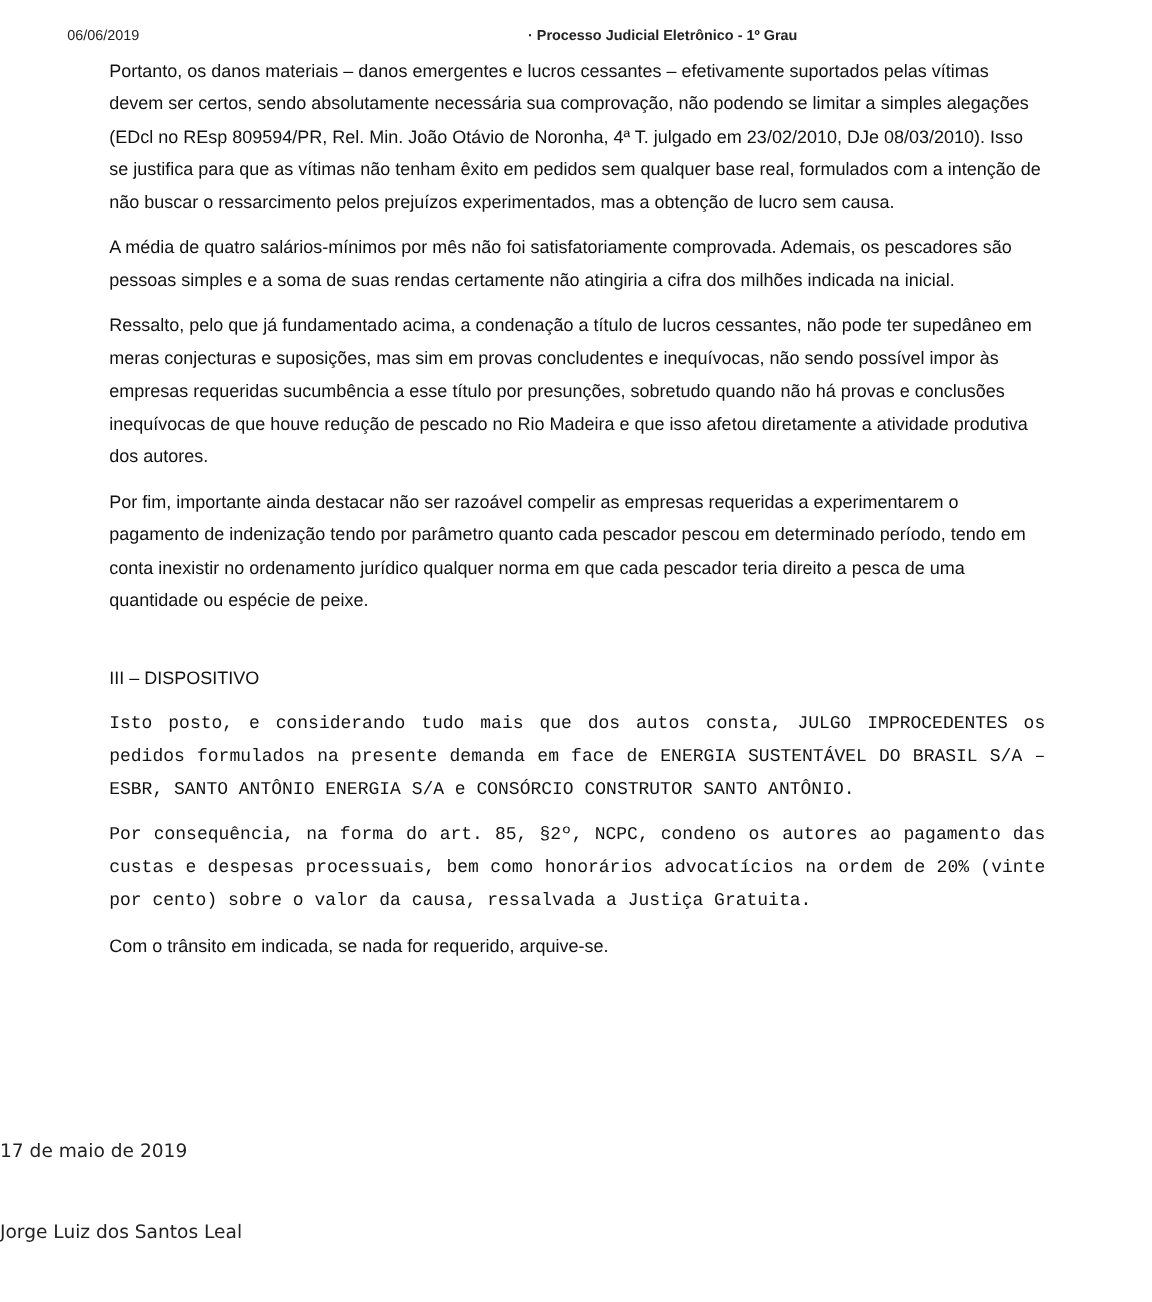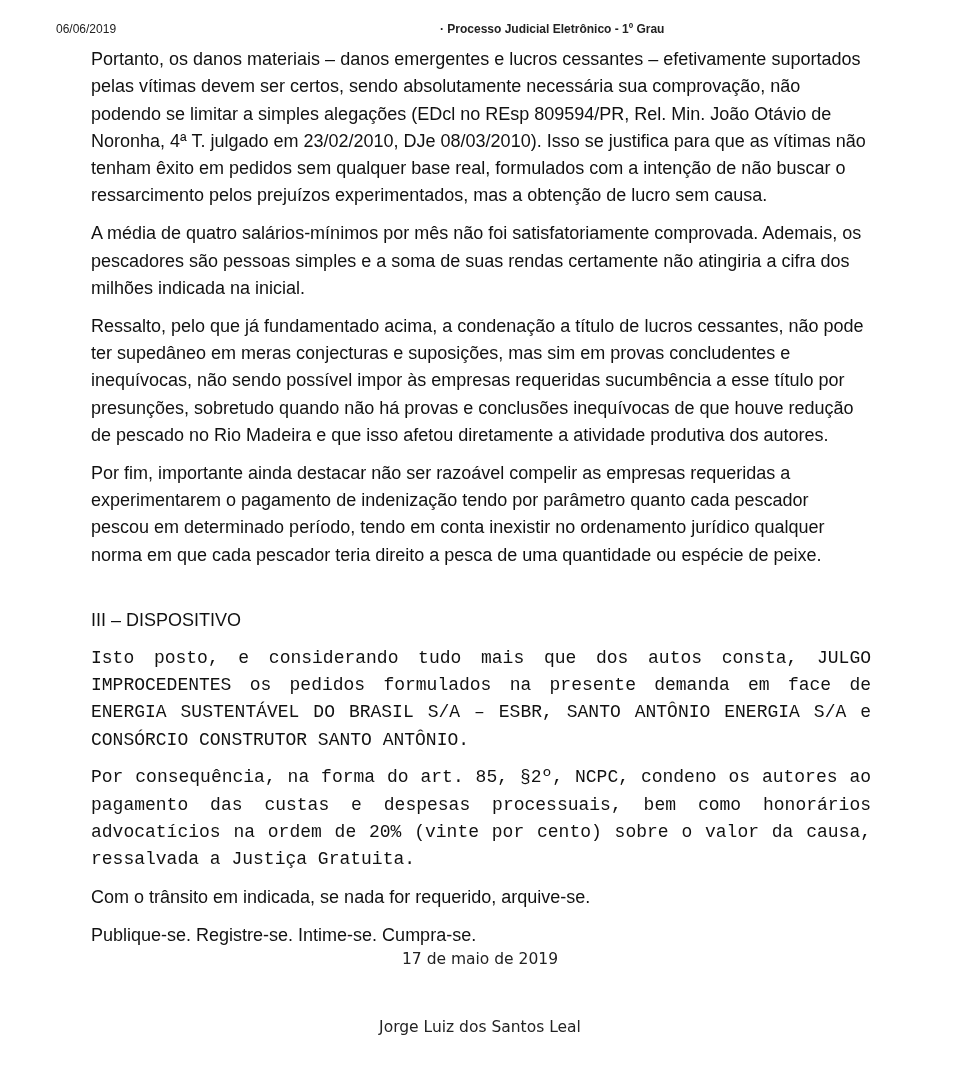--- a/index.html
+++ b/index.html
@@ -35,40 +35,39 @@
       left: 425px;
       top: 0;
       font-weight: bold;
     }
     .content {
       position: absolute;
       left: 91px;
       top: 46px;
       width: 780px;
       font-family: "Liberation Sans", sans-serif;
-      font-size: 18px;
+      font-size: 15px;
       line-height: 27.3px;
       color: #111;
     }
     .content p {
       margin: 0 0 10.5px 0;
     }
     .justify {
       text-align: justify;
       font-family: Liberation Mono, monospace;
     }
     .section-title {
       margin-top: 38px !important;
       margin-bottom: 10.5px !important;
     }
     .sign-block {
       position: absolute;
       left: 0;
       width: 960px;
-      text-align: center;
       font-family: "DejaVu Sans", sans-serif;
       font-size: 15.5px;
       color: #222;
     }
     .sign-date { top: 950px; }
     .sign-name { top: 1018px; }
     .sign-role { top: 1096px; margin-left: 20px; }
   </style>
 </head>
 <body>
@@ -82,18 +81,17 @@
   <p>Portanto, os danos materiais – danos emergentes e lucros cessantes – efetivamente suportados pelas vítimas devem ser certos, sendo absolutamente necessária sua comprovação, não podendo se limitar a simples alegações (EDcl no REsp 809594/PR, Rel. Min. João Otávio de Noronha, 4ª T. julgado em 23/02/2010, DJe 08/03/2010). Isso se justifica para que as vítimas não tenham êxito em pedidos sem qualquer base real, formulados com a intenção de não buscar o ressarcimento pelos prejuízos experimentados, mas a obtenção de lucro sem causa.</p>
   <p>A média de quatro salários-mínimos por mês não foi satisfatoriamente comprovada. Ademais, os pescadores são pessoas simples e a soma de suas rendas certamente não atingiria a cifra dos milhões indicada na inicial.</p>
   <p>Ressalto, pelo que já fundamentado acima, a condenação a título de lucros cessantes, não pode ter supedâneo em meras conjecturas e suposições, mas sim em provas concludentes e inequívocas, não sendo possível impor às empresas requeridas sucumbência a esse título por presunções, sobretudo quando não há provas e conclusões inequívocas de que houve redução de pescado no Rio Madeira e que isso afetou diretamente a atividade produtiva dos autores.</p>
   <p>Por fim, importante ainda destacar não ser razoável compelir as empresas requeridas a experimentarem o pagamento de indenização tendo por parâmetro quanto cada pescador pescou em determinado período, tendo em conta inexistir no ordenamento jurídico qualquer norma em que cada pescador teria direito a pesca de uma quantidade ou espécie de peixe.</p>
 
   <p class="section-title">III – DISPOSITIVO</p>
 
   <p class="justify">Isto posto, e considerando tudo mais que dos autos consta, JULGO IMPROCEDENTES os pedidos formulados na presente demanda em face de ENERGIA SUSTENTÁVEL DO BRASIL S/A – ESBR, SANTO ANTÔNIO ENERGIA S/A e CONSÓRCIO CONSTRUTOR SANTO ANTÔNIO.</p>
   <p class="justify">Por consequência, na forma do art. 85, §2º, NCPC, condeno os autores ao pagamento das custas e despesas processuais, bem como honorários advocatícios na ordem de 20% (vinte por cento) sobre o valor da causa, ressalvada a Justiça Gratuita.</p>
   <p>Com o trânsito em indicada, se nada for requerido, arquive-se.</p>
-  <p>Publique-se. Registre-se. Intime-se. Cumpra-se.</p>
 </div>
 
 <div class="sign-block sign-date">17 de maio de 2019</div>
 <div class="sign-block sign-name">Jorge Luiz dos Santos Leal</div>
 <div class="sign-block sign-role">Juiz de Direito</div>
 
 </body></html>

